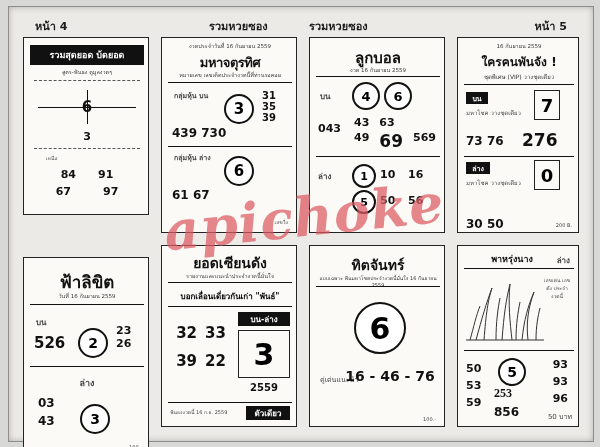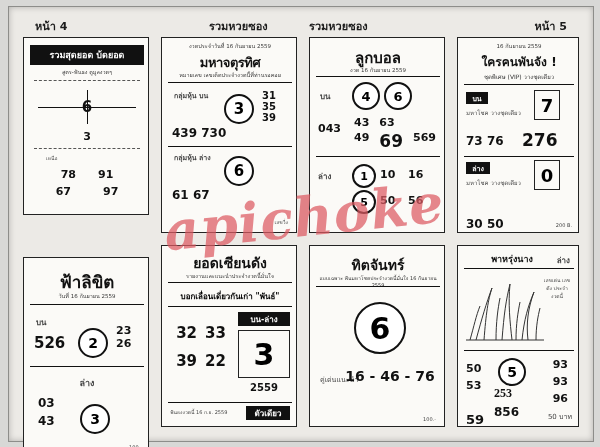--- a/index.html
+++ b/index.html
@@ -52,21 +52,21 @@
         <div class="vline" style="left:49px;top:0;width:1px;height:34px;"></div>
       </div>
 
       <div class="num ctr" style="position:absolute;left:6px;top:92px;width:114px;font-size:11px;">3</div>
       <div class="dash" style="position:absolute;left:10px;top:110px;width:106px;"></div>
 
       <div class="tiny" style="position:absolute;left:22px;top:116px;">เหนือ</div>
 
       <div style="position:absolute;left:18px;top:130px;width:90px;">
         <div class="rowline" style="gap:22px;">
-          <span class="num" style="font-size:11px;">78</span>
+          <span class="num" style="font-size:11px;">84</span>
           <span class="num" style="font-size:11px;">91</span>
         </div>
         <div class="rowline" style="gap:32px;margin-top:4px;">
           <span class="num" style="font-size:11px;">67</span>
           <span class="num" style="font-size:11px;">97</span>
         </div>
       </div>
     </div>
 
     <div class="cell" style="left:152px;top:30px;width:136px;height:196px;">
@@ -224,21 +224,21 @@
             <path d="M70 66 C70 52 72 42 74 34"></path>
         </g>
         <line x1="0" y1="66" x2="78" y2="66" stroke="#333" stroke-width="1"></line>
       </svg>
       <div class="tiny" style="position:absolute;right:6px;top:30px;width:30px;font-size:5px;line-height:8px;text-align:center;">เลขเด่น เลขดัง ประจำงวดนี้</div>
       <div class="hline" style="left:6px;top:104px;width:110px;height:1px;"></div>
 
       <div style="position:absolute;left:8px;top:116px;">
         <div class="num" style="font-size:11px;">50</div>
         <div class="num" style="font-size:11px;margin-top:4px;">53</div>
-        <div class="num" style="font-size:13px;margin-top:20px;">59</div>
+        <div class="num" style="font-size:11px;margin-top:4px;">59</div>
       </div>
       <div class="ring" style="position:absolute;left:40px;top:112px;width:24px;height:24px;font-size:14px;">5</div>
       <div style="position:absolute;left:36px;top:140px;">
         <div class="num" style="font-size:12px;font-family:Liberation Serif, serif;">253</div>
         <div class="num" style="font-size:12px;margin-top:4px;">856</div>
       </div>
       <div style="position:absolute;right:10px;top:112px;text-align:right;">
         <div class="num" style="font-size:11px;">93</div>
         <div class="num" style="font-size:11px;margin-top:4px;">93</div>
         <div class="num" style="font-size:11px;margin-top:4px;">96</div>

